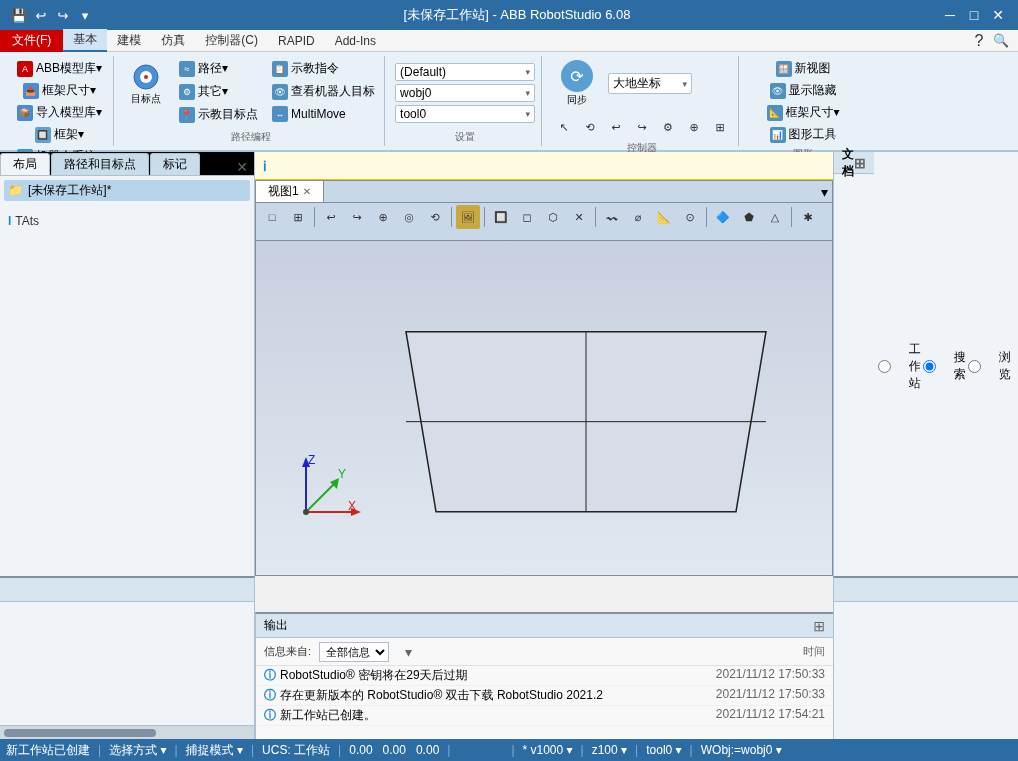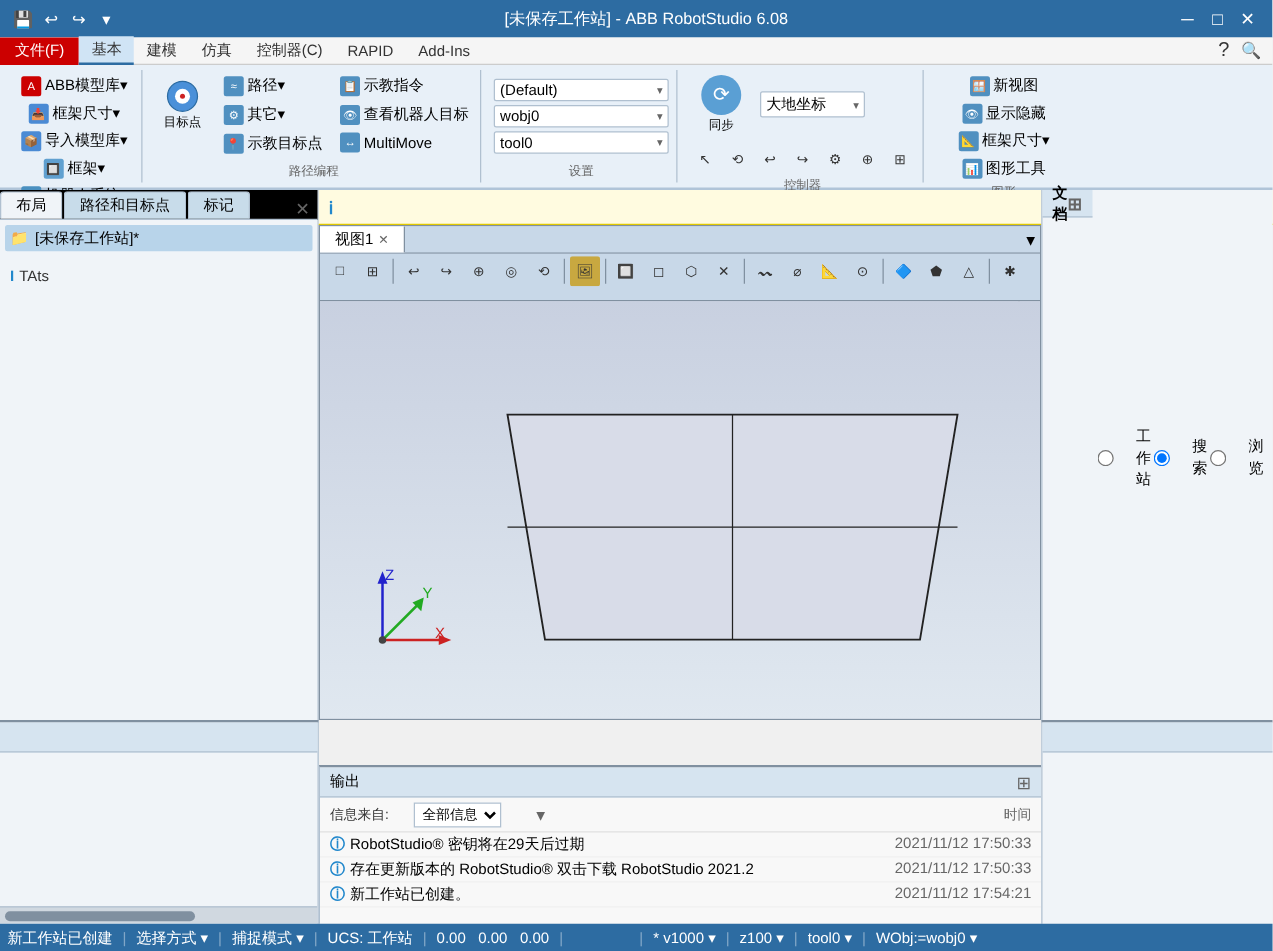--- a/index.html
+++ b/index.html
@@ -317,21 +317,21 @@
       padding: 0 8px;
       font-size: 12px;
     }
     .output-expand { margin-left: auto; cursor: pointer; font-size: 14px; color: #666; }
     .output-filter {
       display: flex;
       align-items: center;
       height: 28px;
       padding: 2px 8px;
       border-bottom: 1px solid #e0e0e0;
-      gap: 20px;
+      gap: 8px;
     }
     .output-filter-label { font-size: 11px; color: #333; }
     .output-filter-select {
       height: 20px;
       border: 1px solid #b0c0d0;
       font-size: 11px;
       background: white;
       padding: 0 2px;
     }
     .output-messages { overflow-y: auto; height: calc(100% - 52px); }

